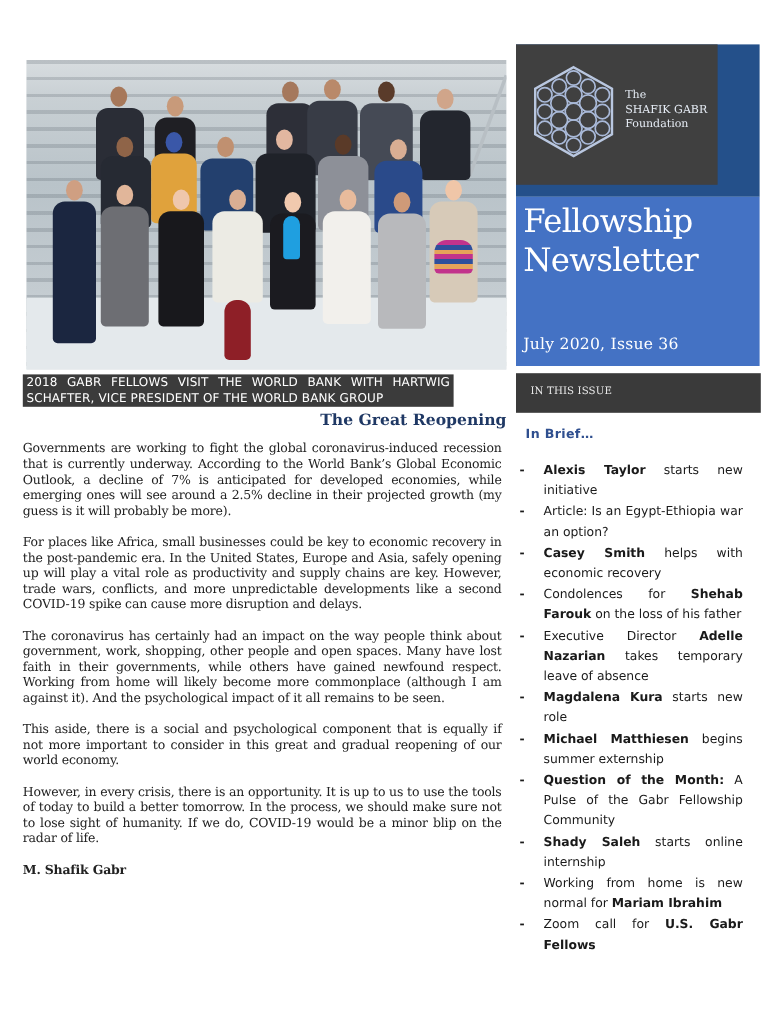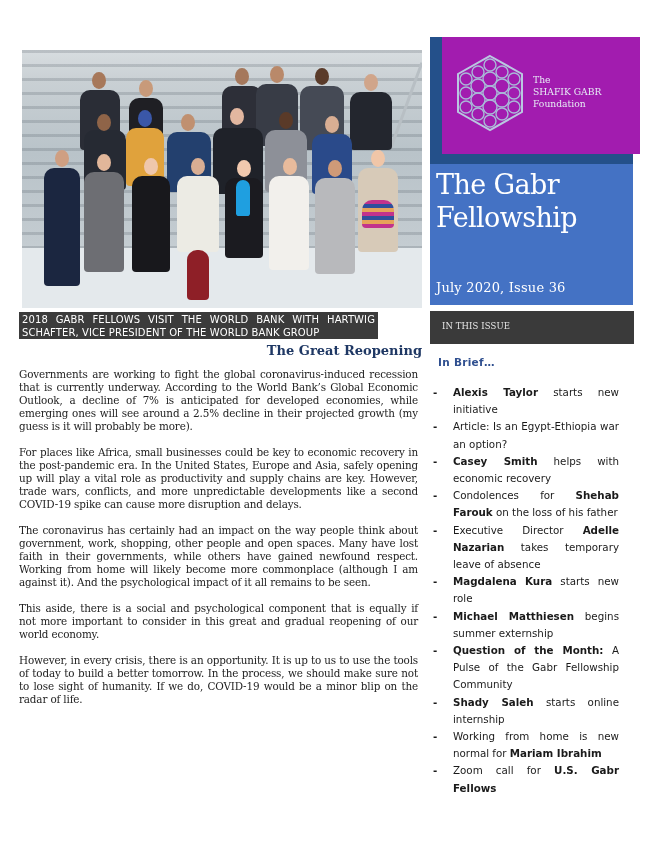--- a/index.html
+++ b/index.html
@@ -39,21 +39,21 @@
       text-align: justify; margin-bottom: 13px; color: #222;
       letter-spacing: -0.15px;
     }
     .article .signature { font-weight: bold; margin-top: 0; }
 
     
     .logo-shadow {
       position: absolute; left: 430px; top: 37px; width: 203px; height: 127px; background: #24508a;
     }
     .logo-box {
-      position: absolute; left: 442px; top: 37px; width: 198px; height: 117px; background: #a21caf;
+      position: absolute; left: 430px; top: 37px; width: 168px; height: 117px; background: #404040;
     }
     .logo-mark { position: absolute; left: 8px; top: 16px; width: 80px; height: 80px; }
     .logo-text {
       position: absolute; left: 91px; top: 37px; color: #e6ecf5;
       font-family: "DejaVu Serif", serif; font-size: 9.2px; line-height: 12px;
     }
     .title-block {
       position: absolute; left: 430px; top: 164px; width: 203px; height: 141px; background: #4472c4;
       color: #ffffff; padding: 4px 6px;
     }
@@ -141,20 +141,21 @@
 
 <div class="caption">2018 GABR FELLOWS VISIT THE WORLD BANK WITH HARTWIG SCHAFTER, VICE PRESIDENT OF THE WORLD BANK GROUP</div>
 
 <h1 class="article-title">The Great Reopening</h1>
 <div class="article">
   <p>Governments are working to fight the global coronavirus-induced recession that is currently underway. According to the World Bank’s Global Economic Outlook, a decline of 7% is anticipated for developed economies, while emerging ones will see around a 2.5% decline in their projected growth (my guess is it will probably be more).</p>
   <p>For places like Africa, small businesses could be key to economic recovery in the post-pandemic era. In the United States, Europe and Asia, safely opening up will play a vital role as productivity and supply chains are key. However, trade wars, conflicts, and more unpredictable developments like a second COVID-19 spike can cause more disruption and delays.</p>
   <p>The coronavirus has certainly had an impact on the way people think about government, work, shopping, other people and open spaces. Many have lost faith in their governments, while others have gained newfound respect. Working from home will likely become more commonplace (although I am against it). And the psychological impact of it all remains to be seen.</p>
   <p>This aside, there is a social and psychological component that is equally if not more important to consider in this great and gradual reopening of our world economy.</p>
   <p>However, in every crisis, there is an opportunity. It is up to us to use the tools of today to build a better tomorrow. In the process, we should make sure not to lose sight of humanity. If we do, COVID-19 would be a minor blip on the radar of life.</p>
+  <p class="signature">M. Shafik Gabr</p>
 </div>
 
 <div class="logo-shadow"></div>
 <div class="logo-box">
   <svg class="logo-mark" viewBox="0 0 80 80">
     <polygon points="40,3 72,21 72,59 40,77 8,59 8,21" fill="none" stroke="#b9c7e0" stroke-width="2"></polygon>
     <g fill="none" stroke="#a9b9d8" stroke-width="1.4">
       <circle cx="40" cy="40" r="7"></circle>
       <circle cx="28" cy="33" r="7"></circle>
       <circle cx="52" cy="33" r="7"></circle>
@@ -178,22 +179,22 @@
   </svg>
   <div class="logo-text">
     <div>The</div>
     <div>SHAFIK GABR</div>
     <div>Foundation</div>
   </div>
 </div>
 
 <div class="title-block">
   <div class="nl-title">
-    <div>The Gabr</div>
     <div>Fellowship</div>
+    <div>Newsletter</div>
   </div>
   <div class="nl-issue">July 2020, Issue 36</div>
 </div>
 
 <div class="in-this-issue">IN THIS ISSUE</div>
 <div class="in-brief-heading">In Brief…</div>
 
 <ul class="brief-list">
   <li><span class="dash">-</span><b>Alexis Taylor</b><span> starts new initiative</span></li>
   <li><span class="dash">-</span><span>Article: Is an Egypt-Ethiopia war an option?</span></li>

